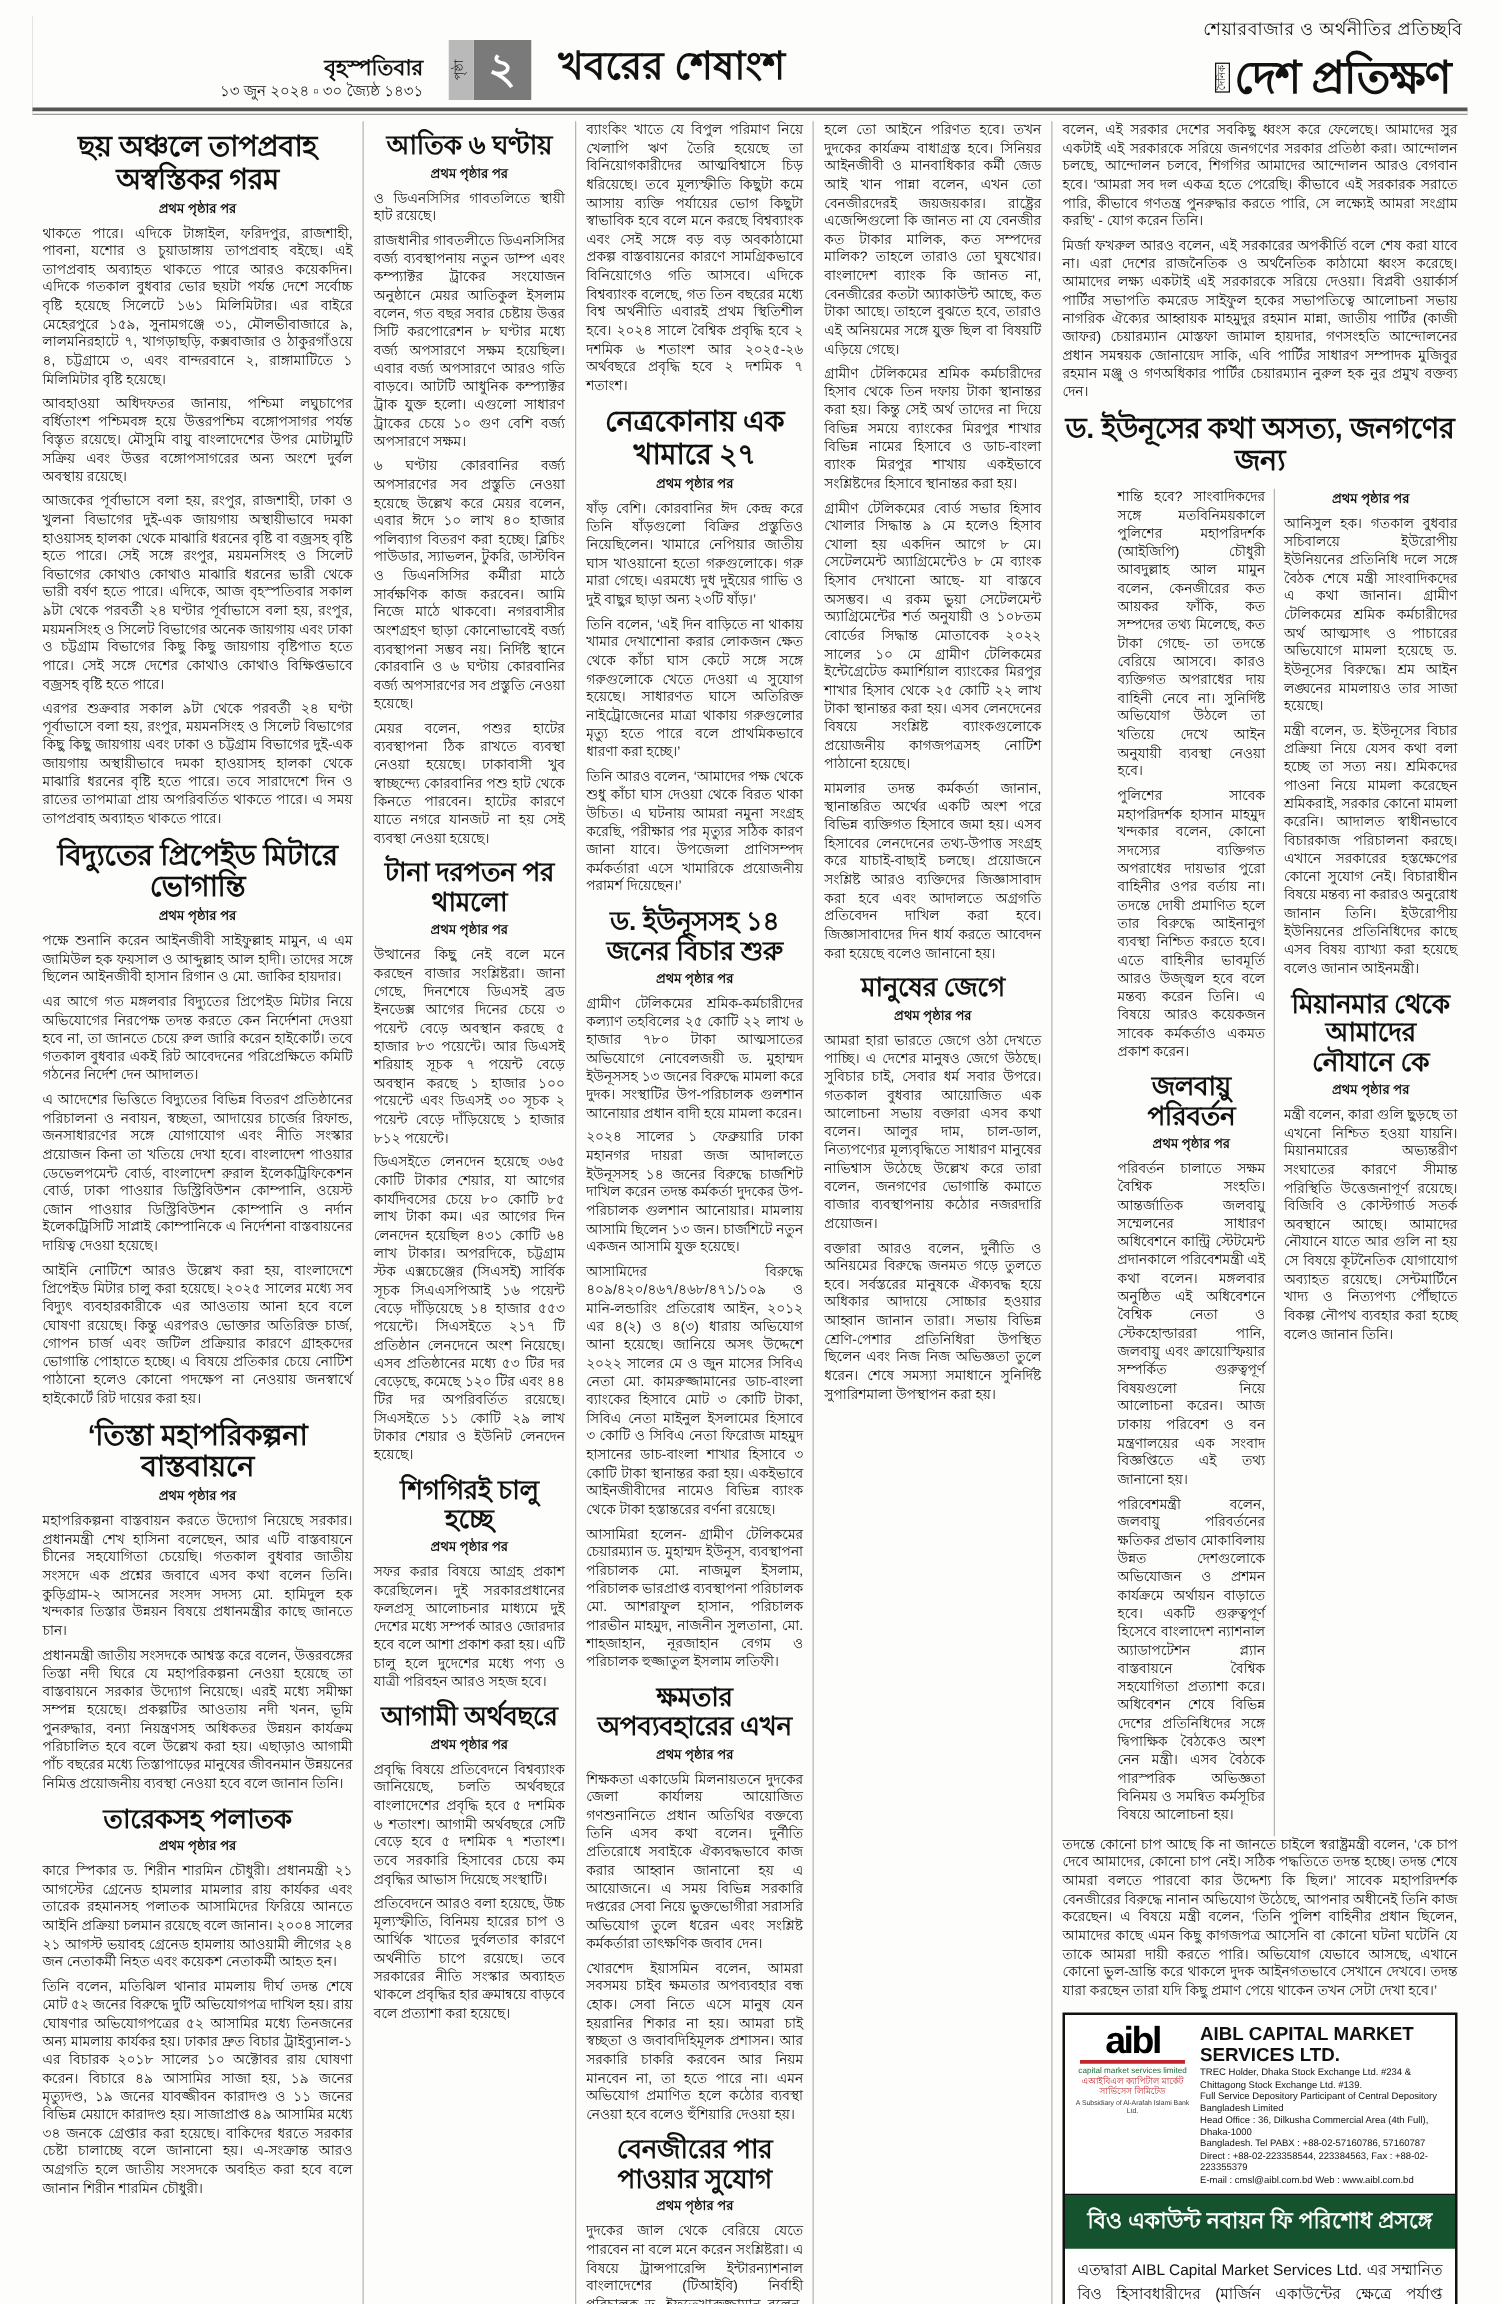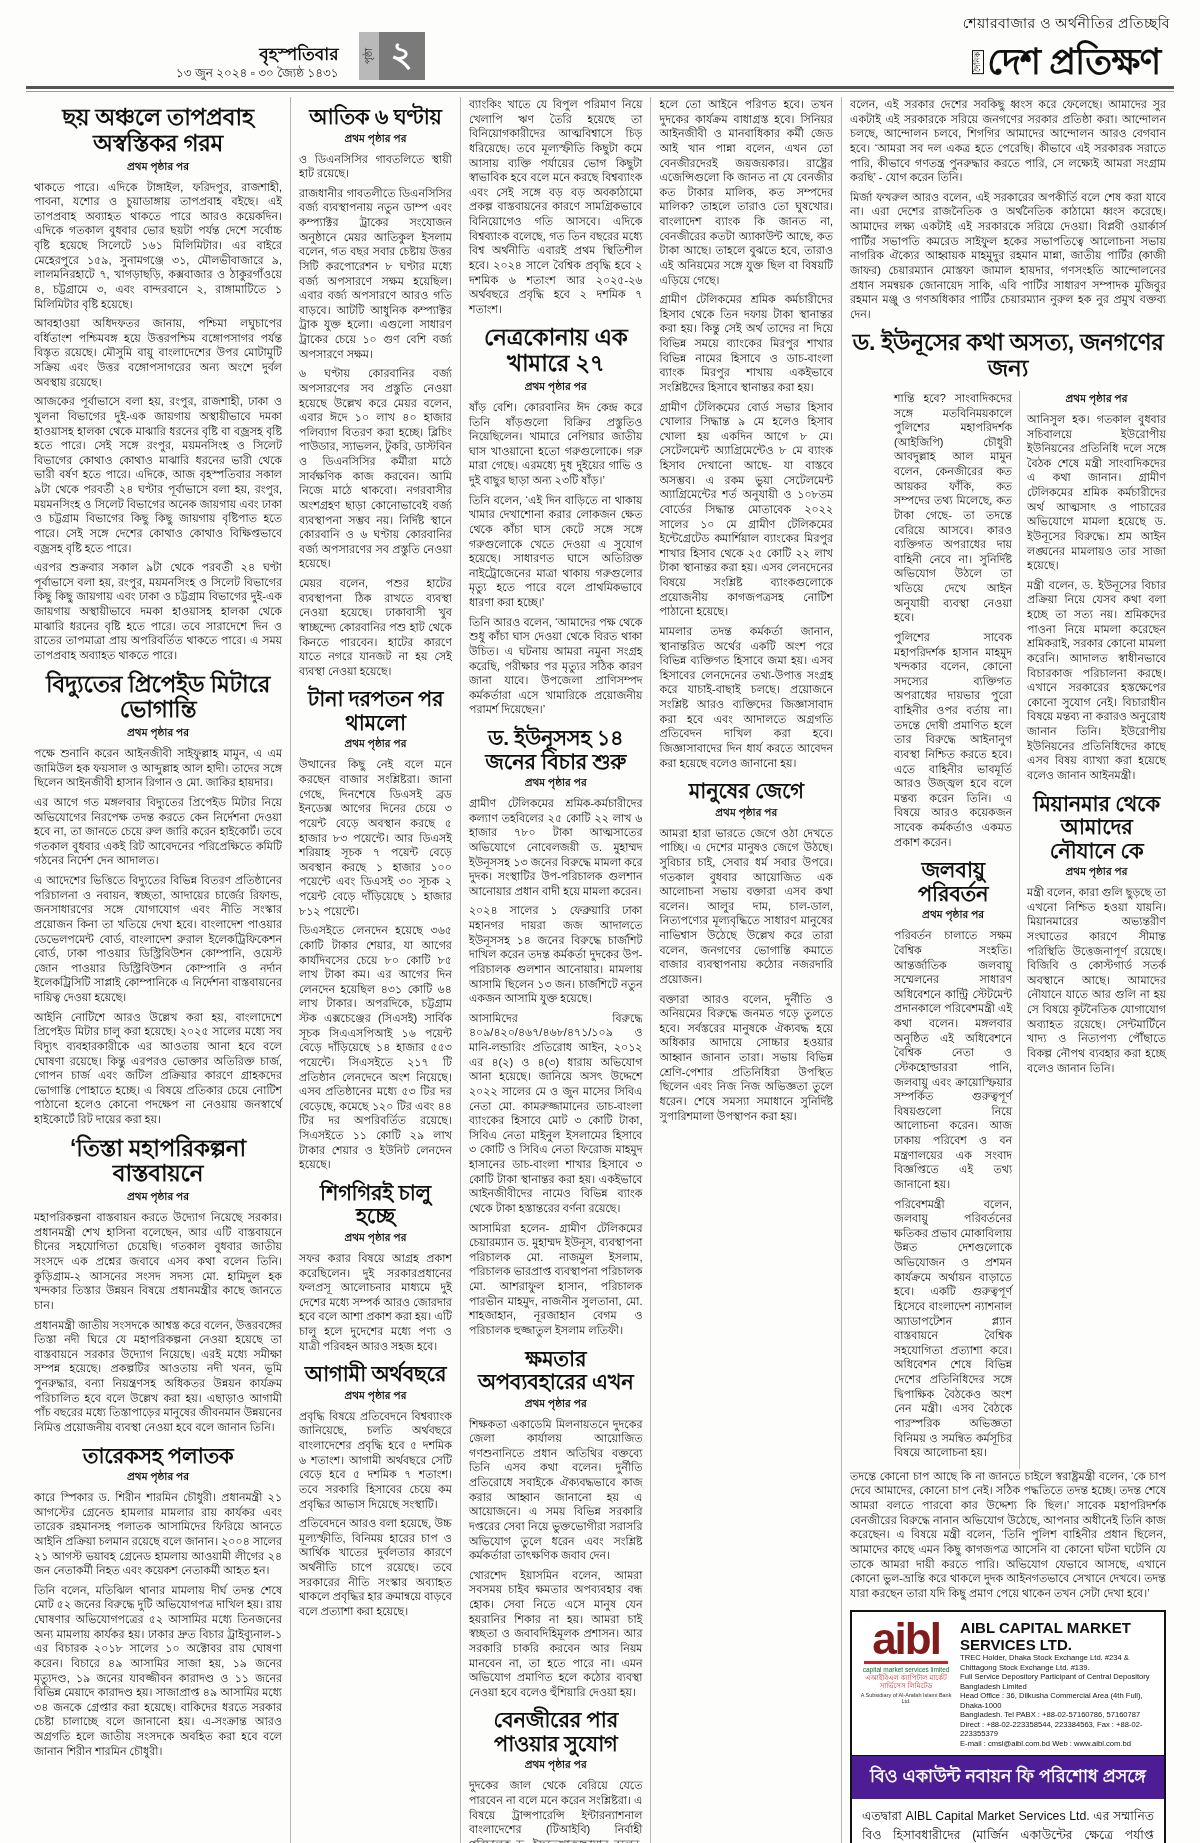--- a/index.html
+++ b/index.html
@@ -35,45 +35,46 @@
   .continued{text-align:center;font-weight:bold;font-size:10.5px;margin:0 0 4px 0;}
   p.body-text{font-size:11px;line-height:1.33;text-align:justify;margin:0 0 5px 0;}
   .subcols{display:flex;align-items:stretch;margin-left:44px;}
   .subcol{box-sizing:border-box;}
   .subcol-l{width:46%;padding-right:7px;}
   .subcol-r{width:54%;padding-left:7px;border-left:1px solid #b5b5b0;}
   
   .ad{border:2px solid #111;margin-top:10px;background:#fff;}
   .ad-top{display:flex;gap:8px;padding:7px 8px;border-bottom:1px solid #111;}
   .ad-logo{width:92px;flex:none;text-align:center;}
-  .ad-logo-text{font-size:44px;font-weight:bold;color:#7f1d1d;line-height:.9;letter-spacing:-2px;}
+  .ad-logo-text{font-size:30px;font-weight:bold;color:#000000;line-height:.9;letter-spacing:-2px;}
   .ad-logo-bar{height:3px;background:#c1272d;margin:2px 4px;}
   .ad-logo-sub{font-size:6.5px;color:#1a6b34;line-height:1.1;}
   .ad-logo-bn{font-size:7px;color:#c1272d;margin-top:1px;line-height:1.15;}
   .ad-logo-note{font-size:5.5px;color:#333;margin-top:2px;}
   .ad-coname{font-weight:bold;font-size:15px;letter-spacing:0;}
   .ad-addr{font-size:7.6px;line-height:1.25;}
-  .ad-banner{background:#4c1d95;color:#fff;font-weight:bold;font-size:17.5px;text-align:center;padding:7px 4px;}
+  .ad-banner{background:#14532d;color:#fff;font-weight:bold;font-size:17.5px;text-align:center;padding:7px 4px;}
   .ad-body{padding:8px 10px 4px 10px;}
   .ad-body p{font-size:12.3px;line-height:1.5;text-align:justify;margin:0 0 10px 0;}
 </style>
 </head>
 <body>
 
 <div class="page">
 
   <div class="masthead-bar">
     <div class="date-block">
       <div class="date-day">বৃহস্পতিবার</div>
       <div class="date-line">১৩ জুন ২০২৪ ▫ ৩০ জ্যৈষ্ঠ ১৪৩১</div>
     </div>
     <div class="page-box">
       <div class="page-label">পৃষ্ঠা</div>
       <div class="page-num">২</div>
     </div>
+    <div class="section-title">খবরের শেষাংশ</div>
     <div class="mast-right">
       <div class="mast-tagline">শেয়ারবাজার ও অর্থনীতির প্রতিচ্ছবি</div>
       <div class="mast-logo">
         <span class="mast-prefix">দৈনিক</span>
         <span class="mast-name">দেশ প্রতিক্ষণ</span>
       </div>
     </div>
   </div>
 
   <div class="sheet">

